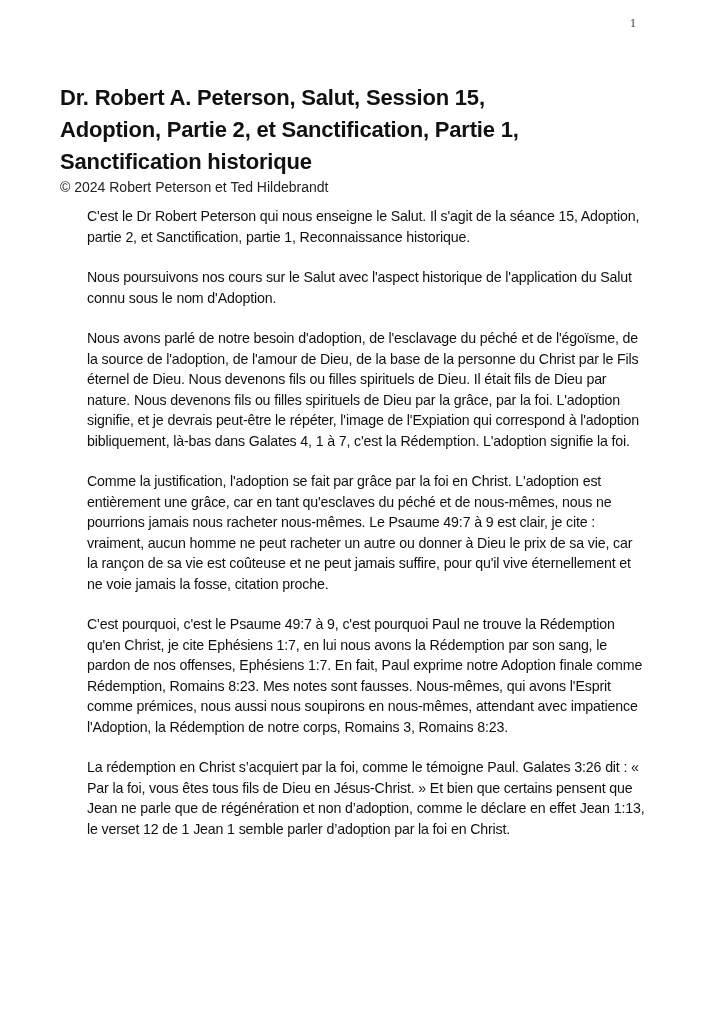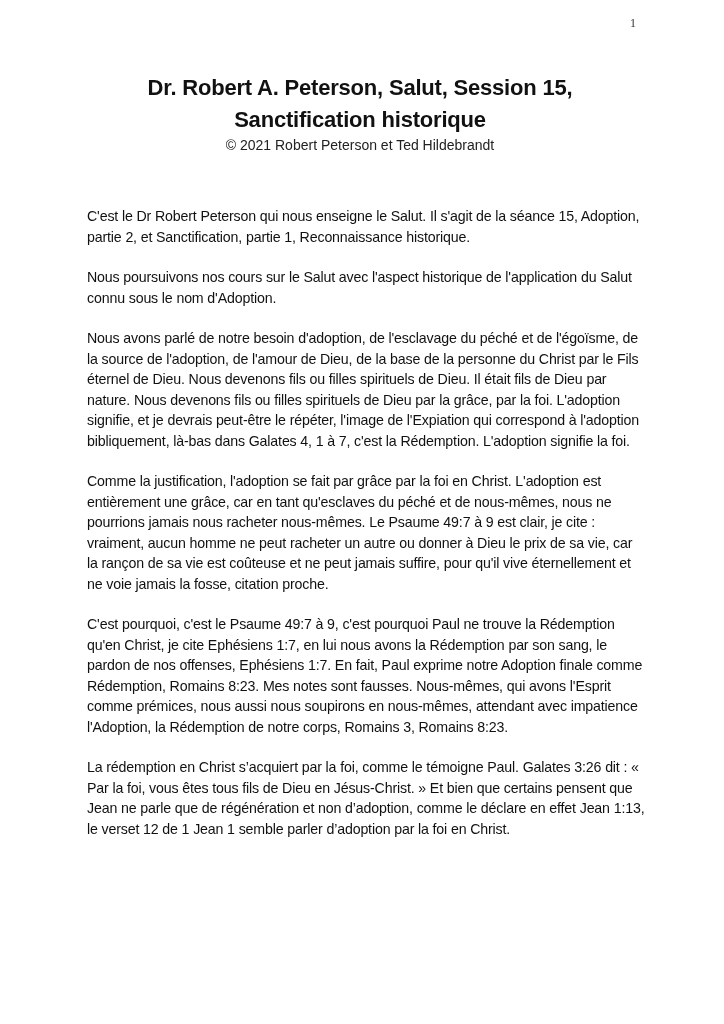--- a/index.html
+++ b/index.html
@@ -17,24 +17,23 @@
     .page-number {
       position: absolute;
       top: 16px;
       left: 630px;
       font-family: "Liberation Serif", serif;
       font-size: 12px;
       color: #333333;
     }
     .title-block {
       position: absolute;
-      top: 72px;
+      top: 82px;
       left: 60px;
       width: 600px;
-      text-align: center;
     }
     .title {
       font-family: "Liberation Sans", sans-serif;
       font-weight: bold;
       font-size: 22px;
       line-height: 32px;
       margin: 0;
       letter-spacing: -0.2px;
     }
     .copyright {
@@ -59,23 +58,24 @@
     }
   </style>
 </head>
 <body>
 
 <div class="page-number">1</div>
 
 <div class="title-block">
   <h1 class="title">
     <div>Dr. Robert A. Peterson, Salut, Session 15,</div>
+    <div>Adoption, Partie 2, et Sanctification, Partie 1,</div>
     <div>Sanctification historique</div>
   </h1>
-  <p class="copyright">© 2021 Robert Peterson et Ted Hildebrandt</p>
+  <p class="copyright">© 2024 Robert Peterson et Ted Hildebrandt</p>
 </div>
 
 <div class="body-text">
   <p>C'est le Dr Robert Peterson qui nous enseigne le Salut. Il s'agit de la séance 15, Adoption, partie 2, et Sanctification, partie 1, Reconnaissance historique.</p>
   <p>Nous poursuivons nos cours sur le Salut avec l'aspect historique de l'application du Salut connu sous le nom d'Adoption.</p>
   <p>Nous avons parlé de notre besoin d'adoption, de l'esclavage du péché et de l'égoïsme, de la source de l'adoption, de l'amour de Dieu, de la base de la personne du Christ par le Fils éternel de Dieu. Nous devenons fils ou filles spirituels de Dieu. Il était fils de Dieu par nature. Nous devenons fils ou filles spirituels de Dieu par la grâce, par la foi. L'adoption signifie, et je devrais peut-être le répéter, l'image de l'Expiation qui correspond à l'adoption bibliquement, là-bas dans Galates 4, 1 à 7, c'est la Rédemption. L'adoption signifie la foi.</p>
   <p>Comme la justification, l'adoption se fait par grâce par la foi en Christ. L'adoption est entièrement une grâce, car en tant qu'esclaves du péché et de nous-mêmes, nous ne pourrions jamais nous racheter nous-mêmes. Le Psaume 49:7 à 9 est clair, je cite : vraiment, aucun homme ne peut racheter un autre ou donner à Dieu le prix de sa vie, car la rançon de sa vie est coûteuse et ne peut jamais suffire, pour qu'il vive éternellement et ne voie jamais la fosse, citation proche.</p>
   <p>C'est pourquoi, c'est le Psaume 49:7 à 9, c'est pourquoi Paul ne trouve la Rédemption qu'en Christ, je cite Ephésiens 1:7, en lui nous avons la Rédemption par son sang, le pardon de nos offenses, Ephésiens 1:7. En fait, Paul exprime notre Adoption finale comme Rédemption, Romains 8:23. Mes notes sont fausses. Nous-mêmes, qui avons l'Esprit comme prémices, nous aussi nous soupirons en nous-mêmes, attendant avec impatience l'Adoption, la Rédemption de notre corps, Romains 3, Romains 8:23.</p>
   <p>La rédemption en Christ s’acquiert par la foi, comme le témoigne Paul. Galates 3:26 dit : « Par la foi, vous êtes tous fils de Dieu en Jésus-Christ. » Et bien que certains pensent que Jean ne parle que de régénération et non d’adoption, comme le déclare en effet Jean 1:13, le verset 12 de 1 Jean 1 semble parler d’adoption par la foi en Christ.</p>
 </div>

